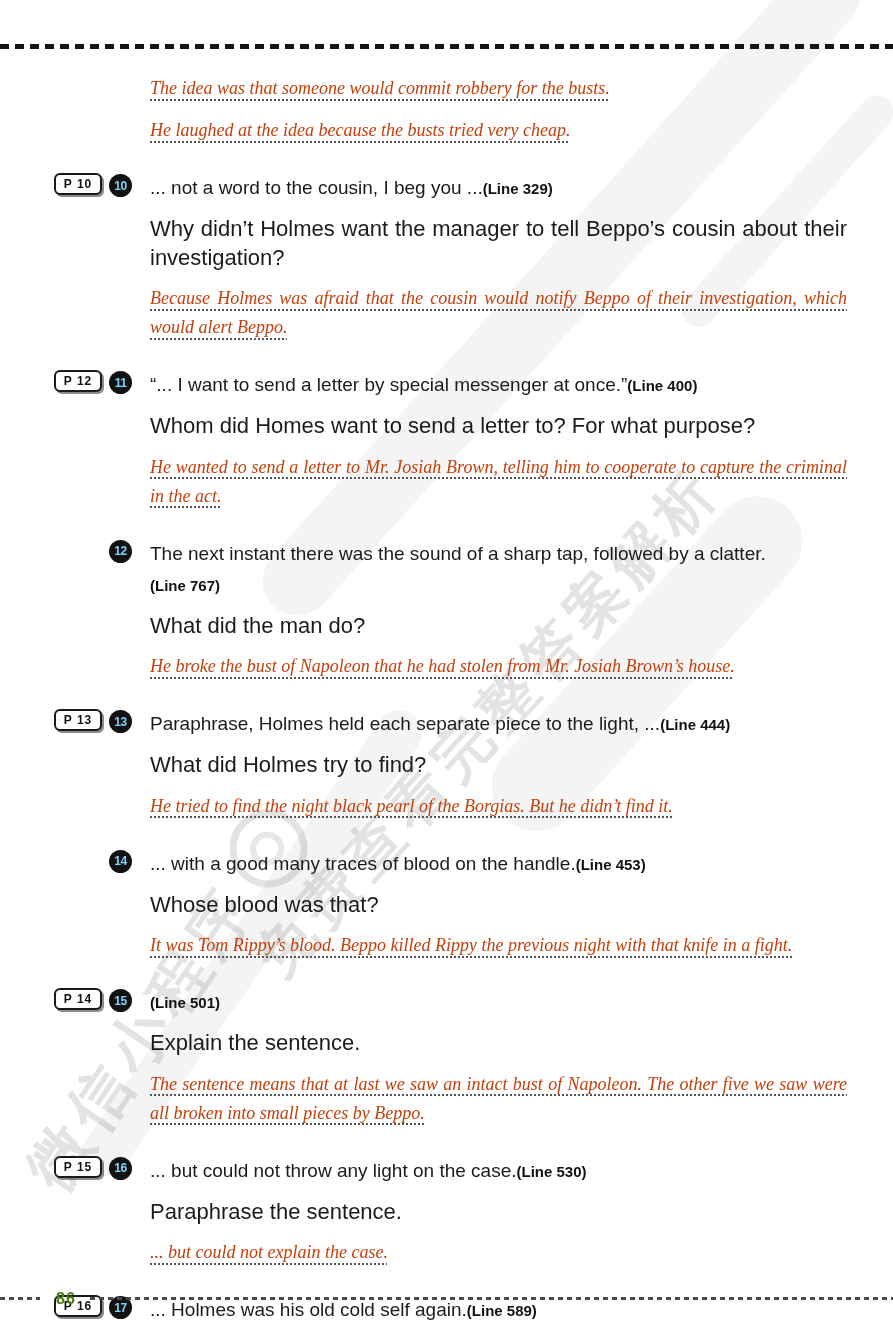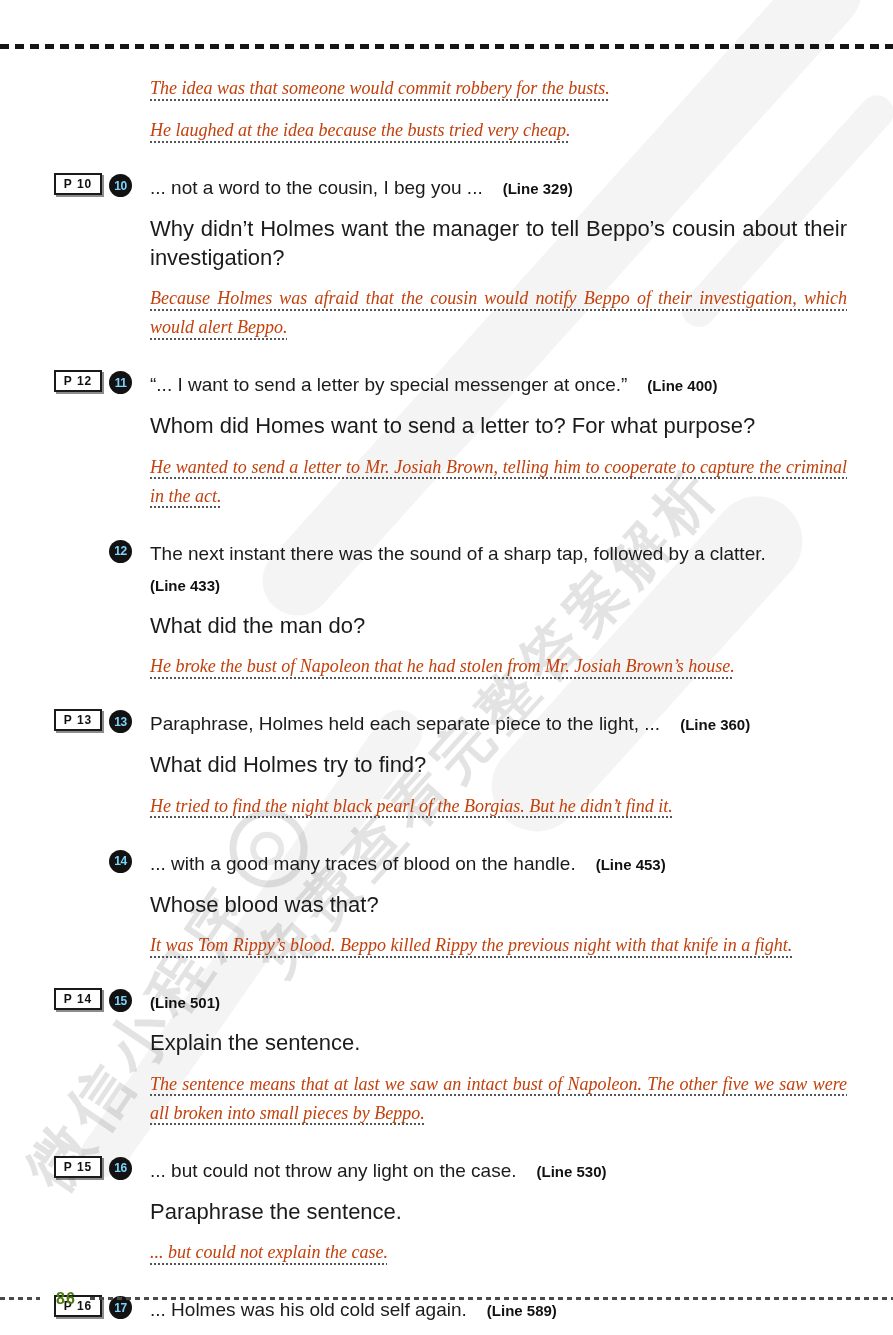--- a/index.html
+++ b/index.html
@@ -34,33 +34,33 @@
     font-family:"Liberation Serif",serif;font-style:italic;
     font-size:18px;line-height:29px;color:#c2410c;margin:0 0 13px 0;
     text-align:justify;
     text-decoration:underline;text-decoration-style:dotted;
     text-decoration-thickness:1.5px;text-decoration-color:#555;
     text-underline-offset:5px;
   }
   .item{position:relative;margin-top:29px;}
   .badge{
     position:absolute;left:-96px;top:-1px;
-    border:2px solid #1a1a1a;border-radius:0;background:#fff;
+    border:2px solid #1a1a1a;border-radius:6px;background:#fff;
     font-size:12px;font-weight:bold;color:#111;letter-spacing:1px;
     padding:2px 7px 2px 7px;min-width:30px;text-align:center;
     box-shadow:2px 2px 0 rgba(0,0,0,0.45);
   }
   .num{
     position:absolute;left:-41px;top:0;
     width:23px;height:23px;border-radius:50%;background:#121212;color:#7dd3fc;
     font-size:12px;font-weight:bold;display:flex;align-items:center;justify-content:center;
     letter-spacing:-0.5px;
   }
   .quote-row{margin:0 0 12px 0;font-size:19px;line-height:28px;color:#1b1b1b;text-align:justify;}
-  .line-ref{font-weight:bold;font-size:15px;color:#111;margin-left:20px;white-space:nowrap;}
+  .line-ref{font-weight:bold;font-size:15px;color:#111;white-space:nowrap;}
   .line-ref.block{display:block;margin-left:0;margin-top:4px;}
   .question{margin:0 0 12px 0;font-size:22px;line-height:28.5px;color:#1b1b1b;text-align:justify;}
 </style>
 </head>
 <body>
 
 <div class="streak s1"></div>
 <div class="streak s2"></div>
 <div class="streak s3"></div>
 <div class="streak s4"></div>
@@ -88,29 +88,29 @@
   <div class="item">
     <span class="badge">P 12</span>
     <span class="num">11</span>
     <p class="quote-row"><span>“... I want to send a letter by special messenger at once.”</span><span class="line-ref">(Line 400)</span></p>
     <p class="question">Whom did Homes want to send a letter to? For what purpose?</p>
     <p class="answer">He wanted to send a letter to Mr. Josiah Brown, telling him to cooperate to capture the criminal in the act.</p>
   </div>
 
   <div class="item">
     <span class="num">12</span>
-    <p class="quote-row"><span>The next instant there was the sound of a sharp tap, followed by a clatter.</span><span class="line-ref block">(Line 433)</span></p>
+    <p class="quote-row"><span>The next instant there was the sound of a sharp tap, followed by a clatter.</span><span class="line-ref block">(Line 767)</span></p>
     <p class="question">What did the man do?</p>
     <p class="answer">He broke the bust of Napoleon that he had stolen from Mr. Josiah Brown’s house.</p>
   </div>
 
   <div class="item">
     <span class="badge">P 13</span>
     <span class="num">13</span>
-    <p class="quote-row"><span>Paraphrase, Holmes held each separate piece to the light, ...</span><span class="line-ref">(Line 360)</span></p>
+    <p class="quote-row"><span>Paraphrase, Holmes held each separate piece to the light, ...</span><span class="line-ref">(Line 444)</span></p>
     <p class="question">What did Holmes try to find?</p>
     <p class="answer">He tried to find the night black pearl of the Borgias. But he didn’t find it.</p>
   </div>
 
   <div class="item">
     <span class="num">14</span>
     <p class="quote-row"><span>... with a good many traces of blood on the handle.</span><span class="line-ref">(Line 453)</span></p>
     <p class="question">Whose blood was that?</p>
     <p class="answer">It was Tom Rippy’s blood. Beppo killed Rippy the previous night with that knife in a fight.</p>
   </div>

